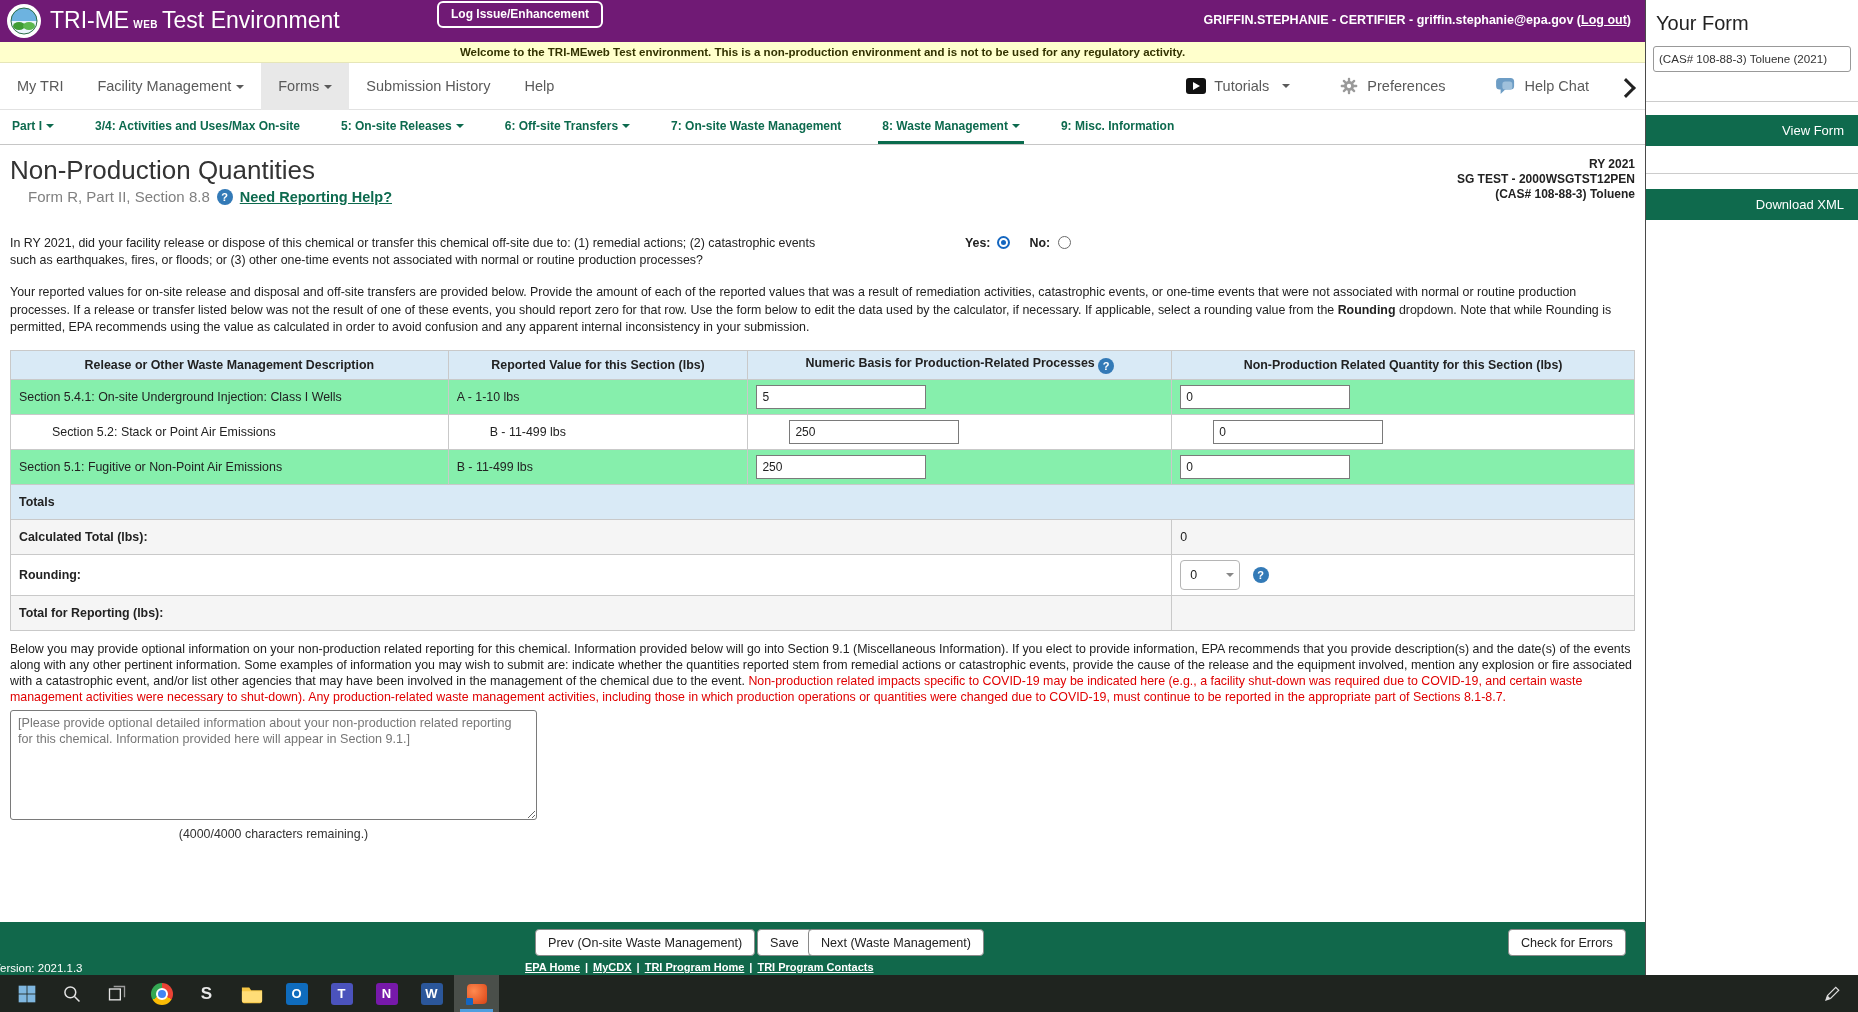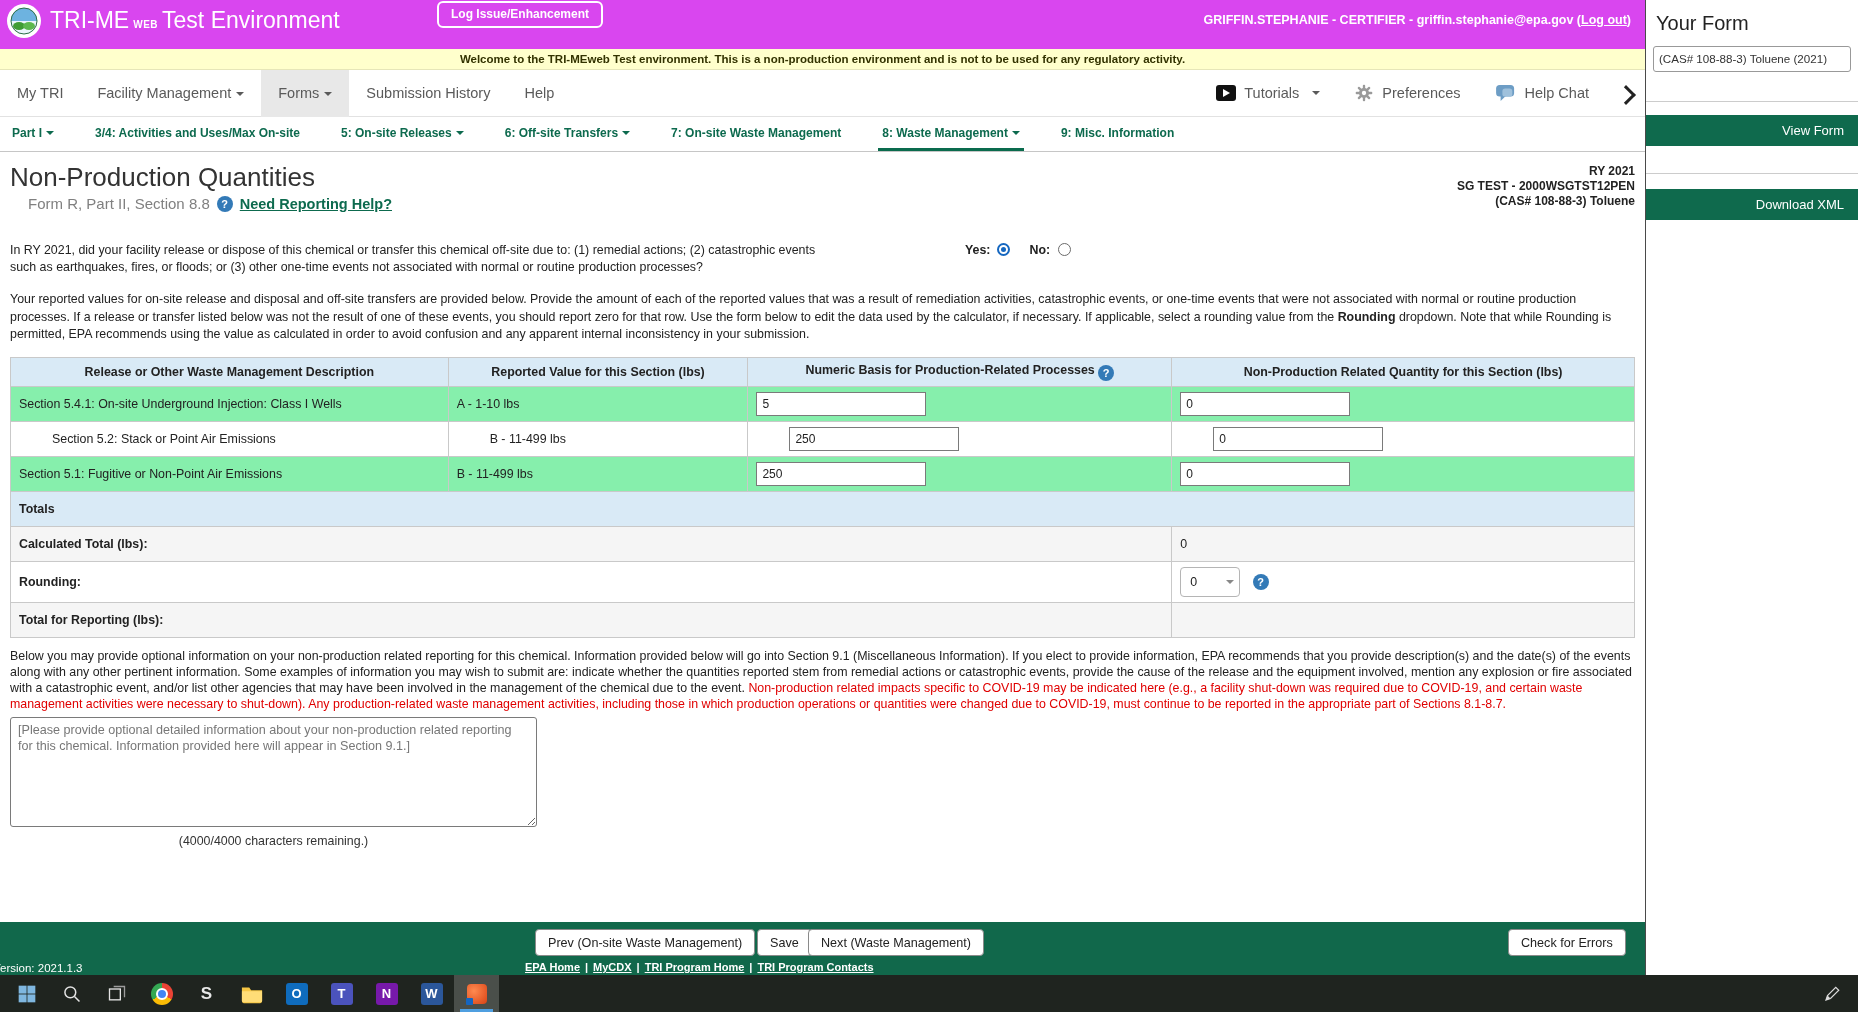--- a/index.html
+++ b/index.html
@@ -1,37 +1,37 @@
 <!DOCTYPE html>
 <html><head>
 <meta charset="utf-8">
 <style>
   html,body{margin:0;padding:0;background:#fff;font-family:"Liberation Sans",sans-serif;}
   .app{position:relative;width:1858px;height:1012px;overflow:hidden;background:#fff;}
   .main{position:absolute;left:0;top:0;width:1645px;height:975px;background:#fff;}
   .sidebar{position:absolute;left:1645px;top:0;width:213px;height:975px;background:#fff;border-left:1px solid #4a4a4a;box-sizing:border-box;}
 
   
-  .topbar{position:relative;height:49px;background:#d946ef;color:#fff;}
+  .topbar{position:relative;height:42px;background:#701a75;color:#fff;}
   .epa-logo{position:absolute;left:6px;top:3px;width:36px;height:36px;}
   .apptitle{position:absolute;left:50px;top:7px;font-size:23px;white-space:nowrap;}
   .apptitle .web{font-size:10px;font-weight:bold;letter-spacing:.5px;margin:0 4px;}
   .logissue{position:absolute;left:437px;top:1px;height:27px;border:2px solid #fff;border-radius:6px;background:transparent;color:#fff;font-weight:bold;font-size:12px;padding:0 12px;line-height:23px;cursor:pointer;}
   .userinfo{position:absolute;right:14px;top:13px;font-size:12.5px;font-weight:bold;white-space:nowrap;}
   .userinfo .lo{text-decoration:underline;cursor:pointer;}
 
   
   .banner{height:21px;background:#ffffcc;text-align:center;font-size:11.5px;font-weight:bold;color:#333300;line-height:21px;border-bottom:1px solid #e6e6b8;box-sizing:border-box;}
 
   
   .navbar{position:relative;height:47px;background:#fff;display:flex;align-items:center;font-size:14.5px;color:#5a5a5a;border-bottom:1px solid #e2e2e2;box-sizing:border-box;}
   .nav-item{padding:0 17px;height:47px;line-height:47px;cursor:pointer;white-space:nowrap;}
   .nav-item.active-bg{background:#e8e8e8;}
   .caret-dn{display:inline-block;width:0;height:0;border-left:4px solid transparent;border-right:4px solid transparent;border-top:4px solid #5a5a5a;margin-left:5px;vertical-align:2px;}
-  .nav-right{margin-left:auto;display:flex;align-items:center;gap:34px;margin-right:56px;}
+  .nav-right{margin-left:auto;display:flex;align-items:center;gap:49px;margin-right:56px;}
   .nav-util{display:flex;align-items:center;gap:8px;cursor:pointer;white-space:nowrap;}
   .vid-icon{position:relative;width:20px;height:16px;background:#111;border-radius:3px;display:inline-block;}
   .vid-icon::before{content:"";position:absolute;left:-4px;top:-3px;width:20px;height:16px;border:2px solid #111;border-radius:3px;background:#fff;z-index:-1;}
   .vid-icon::after{content:"";position:absolute;left:7px;top:4px;border-left:7px solid #fff;border-top:4px solid transparent;border-bottom:4px solid transparent;}
   .chev-right{width:11px;height:11px;border-right:3px solid #222;border-top:3px solid #222;transform:rotate(45deg);position:absolute;right:12px;top:18px;cursor:pointer;}
 
   
   .tabs{height:35px;border-bottom:1px solid #c6c6c6;display:flex;align-items:stretch;padding-left:12px;gap:41px;font-size:12px;font-weight:bold;color:#0d6a4e;box-sizing:border-box;background:#fff;}
   .tab{position:relative;line-height:32px;cursor:pointer;white-space:nowrap;}
   .tab .caret-g{display:inline-block;width:0;height:0;border-left:4px solid transparent;border-right:4px solid transparent;border-top:4px solid #0d6a4e;margin-left:4px;vertical-align:2px;}

